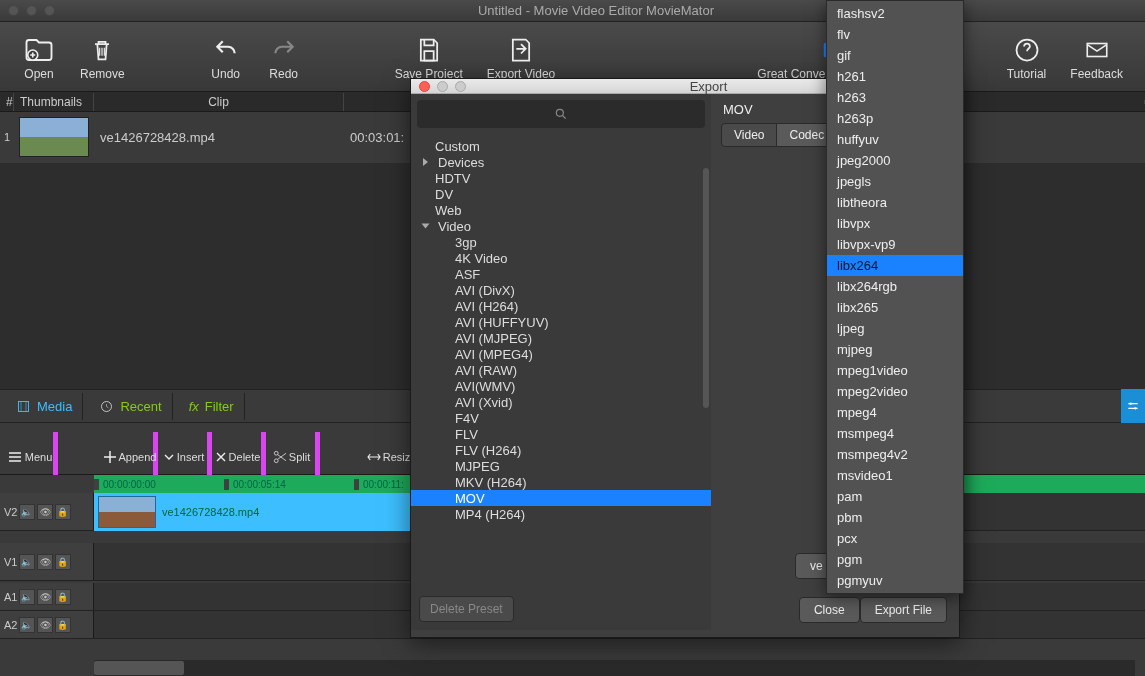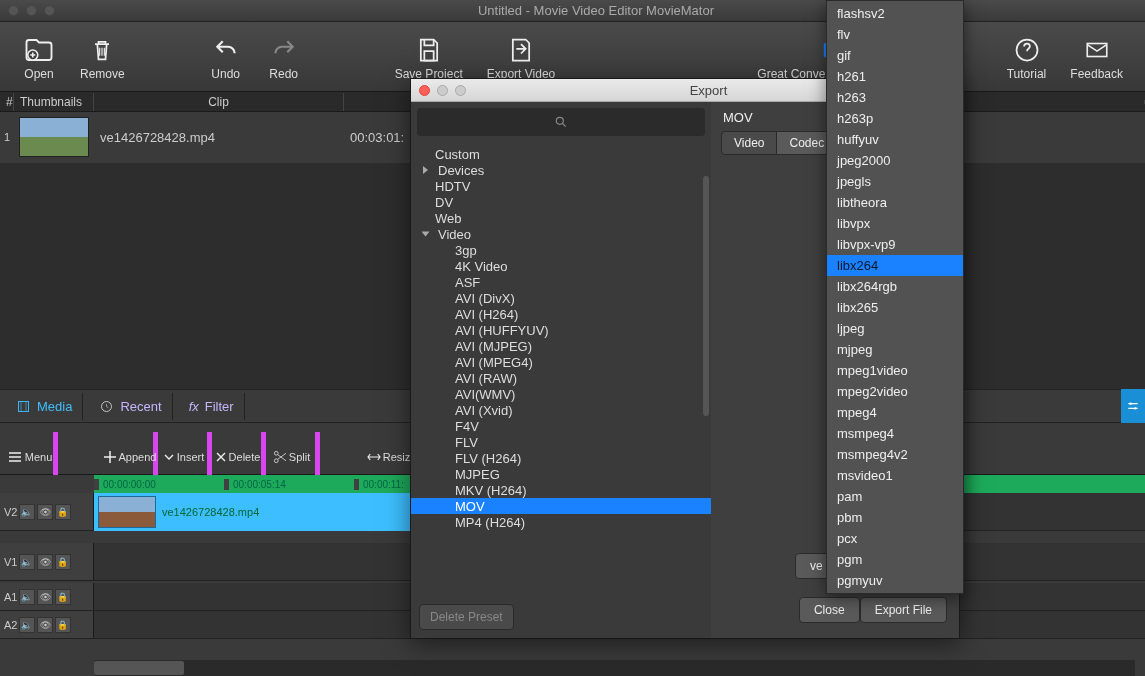--- a/index.html
+++ b/index.html
@@ -30,21 +30,21 @@
 .cliprow .n { width: 14px; text-align: center; font-size: 11px; color: #ccc; }
 .cliprow .thumb { width: 70px; height: 40px; background: linear-gradient(#8ab0d6 50%, #6b8a4f 50%); margin: 0 5px; border: 1px solid #222; }
 .cliprow .name { width: 250px; padding-left: 6px; }
 .cliprow .time { padding-left: 6px; }
 
 
 .bigarea { position: absolute; top: 163px; left: 0; right: 0; height: 226px; background: #2d2d2d; }
 
 
 .midtabs { position: absolute; top: 389px; left: 0; right: 0; height: 34px; background: #3a3a3a; display: flex; align-items: center; gap: 6px; padding: 0 6px; border-top: 1px solid #222; border-bottom: 1px solid #222;}
-.midtab { display: flex; align-items: center; gap: 6px; padding: 6px 10px; color: #c4b5fd; font-size: 13px; border-right: 1px solid #222; }
+.midtab { display: flex; align-items: center; gap: 6px; padding: 6px 10px; color: #84cc16; font-size: 13px; border-right: 1px solid #222; }
 .midtab svg { width: 15px; height: 15px; }
 .midtab.active { color: #3dbfff; }
 
 
 .tltoolbar { position: absolute; top: 423px; left: 0; right: 0; height: 52px; background: #3a3a3a; display: flex; align-items: center; padding: 0 4px; gap: 0; border-bottom: 1px solid #1a1a1a;}
 .tlbtn { display: flex; flex-direction: row; align-items: center; justify-content: center; width: 54px; height: 50px; color: #ddd; font-size: 11px; border-right: 5px solid #d946ef; margin-top: 16px;}
 .tlbtn .ico { height: 22px; display:flex; align-items:center; justify-content:center;}
 
 
 .timeline { position: absolute; top: 475px; left: 0; right: 0; bottom: 0; background: #3a3a3a; }
@@ -56,21 +56,21 @@
 .clip-v2 { position: absolute; left: 94px; top: 0; height: 38px; background: #3dbfff; display: flex; align-items: center; padding: 0 4px; font-size: 11px; color: #063; }
 .clip-v2 .th { width: 58px; height: 32px; background: linear-gradient(#8ab0d6 50%, #8a5a3a 50%); margin-right: 6px; border:1px solid #1a6a9a;}
 .hscroll { position:absolute; left:94px; bottom:0; right:10px; height:16px; background:#2a2a2a;}
 .hscroll .thumb { position:absolute; left:0; width:90px; height:14px; top:1px; background:#555; border-radius:2px;}
 
 
 .rightedge { position:absolute; right:0; top:389px; width:24px; height:34px; background:#1a8fd6; display:flex; align-items:center; justify-content:center;}
 
 
 .export-win { position: absolute; left: 410px; top: 78px; width: 550px; height: 560px; background: #3f3f3f; border: 1px solid #1a1a1a; box-shadow: 0 6px 24px rgba(0,0,0,.5); }
-.export-titlebar { height: 23px; background: linear-gradient(#eaeaea,#d6d6d6); display:flex; align-items:center; padding:0 8px; border-bottom:1px solid #aaa;}
+.export-titlebar { height: 15px; background: linear-gradient(#eaeaea,#d6d6d6); display:flex; align-items:center; padding:0 8px; border-bottom:1px solid #aaa;}
 .export-titlebar .traffic .dot.red { background:#ff5f57; border-color:#e0443e;}
 .export-titlebar .traffic .dot.g { background:#ccc; border-color:#aaa;}
 .export-title { flex:1; text-align:center; color:#444; font-size:13px; }
 .exp-body { display:flex; height: calc(100% - 22px); }
 .exp-left { width:300px; background:#3a3a3a; display:flex; flex-direction:column; }
 .exp-search { height:28px; margin:6px; background:#2b2b2b; border-radius:4px; display:flex; align-items:center; justify-content:center; color:#888;}
 .exp-tree { flex:1; overflow:hidden; position:relative; padding:4px 0; font-size:13px;}
 .tree-item { padding: 1px 8px 1px 24px; color:#ddd; display:flex; align-items:center; gap:6px; height:16px; }
 .tree-item.cat { padding-left: 24px; }
 .tree-item.sub { padding-left: 44px; }

